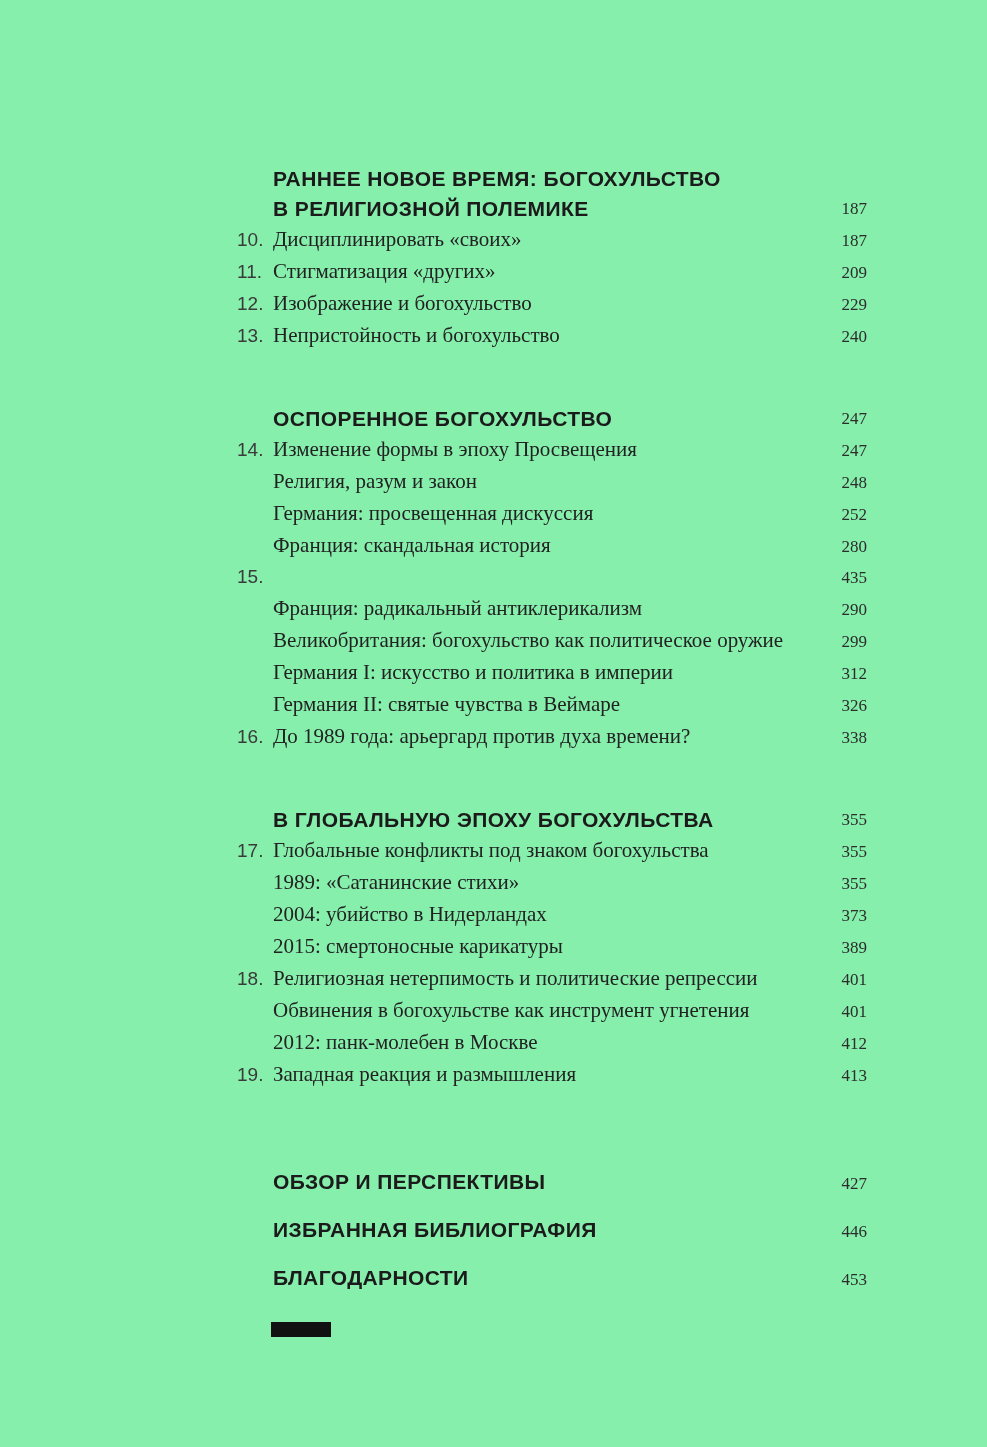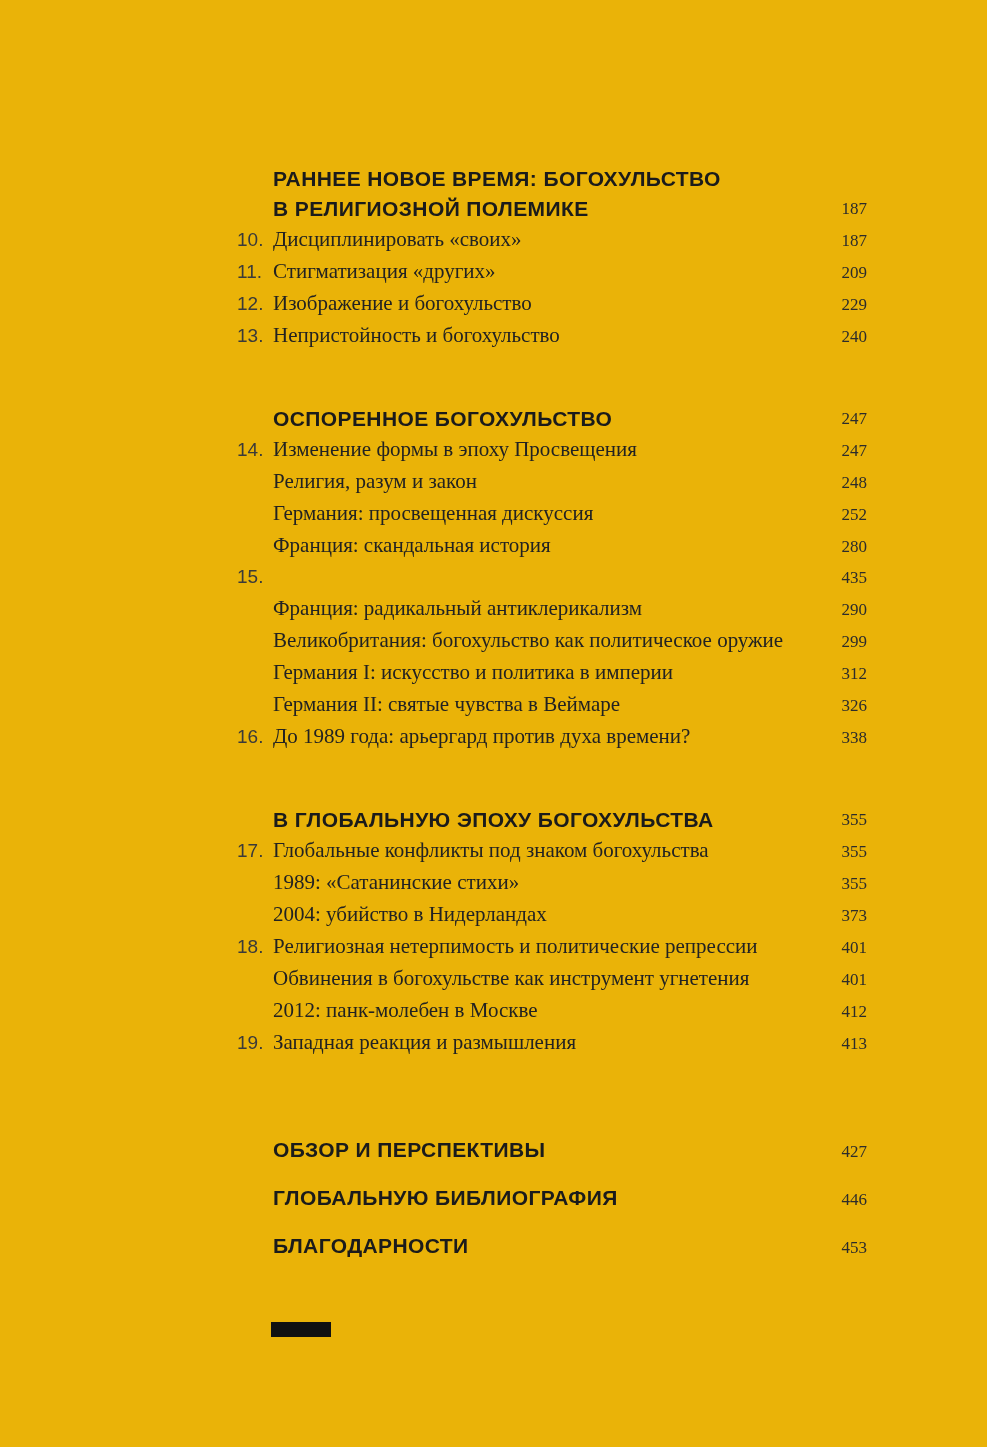--- a/index.html
+++ b/index.html
@@ -5,21 +5,21 @@
   html, body {
     margin: 0;
     padding: 0;
     background: #ffffff;
     font-family: "Liberation Serif", serif;
   }
   .page {
     position: relative;
     width: 987px;
     height: 1447px;
-    background: #eab308;
+    background: #86efac;
     overflow: hidden;
     color: #1e1e1e;
   }
   .content {
     position: absolute;
     left: 237px;
     top: 164px;
     width: 630px;
   }
   .toc-section {
@@ -201,20 +201,25 @@
             <span class="entry-num"></span>
             <span class="entry-text">1989: «Сатанинские стихи»</span>
             <span class="page-num">355</span>
           </div>
           <div class="toc-row">
             <span class="entry-num"></span>
             <span class="entry-text">2004: убийство в Нидерландах</span>
             <span class="page-num">373</span>
           </div>
           <div class="toc-row">
+            <span class="entry-num"></span>
+            <span class="entry-text">2015: смертоносные карикатуры</span>
+            <span class="page-num">389</span>
+          </div>
+          <div class="toc-row">
             <span class="entry-num">18.</span>
             <span class="entry-text">Религиозная нетерпимость и политические репрессии</span>
             <span class="page-num">401</span>
           </div>
           <div class="toc-row">
             <span class="entry-num"></span>
             <span class="entry-text">Обвинения в богохульстве как инструмент угнетения</span>
             <span class="page-num">401</span>
           </div>
           <div class="toc-row">
@@ -228,21 +233,21 @@
             <span class="page-num">413</span>
           </div>
         </div>
       </div>
     <div id="closing-block" class="closing-block">
         <div class="closing-row">
           <span class="closing-label">ОБЗОР И ПЕРСПЕКТИВЫ</span>
           <span class="page-num">427</span>
         </div>
         <div class="closing-row">
-          <span class="closing-label">ГЛОБАЛЬНУЮ БИБЛИОГРАФИЯ</span>
+          <span class="closing-label">ИЗБРАННАЯ БИБЛИОГРАФИЯ</span>
           <span class="page-num">446</span>
         </div>
         <div class="closing-row">
           <span class="closing-label">БЛАГОДАРНОСТИ</span>
           <span class="page-num">453</span>
         </div>
       </div>
   </div>
   <div class="printer-mark"></div>
 </div>

